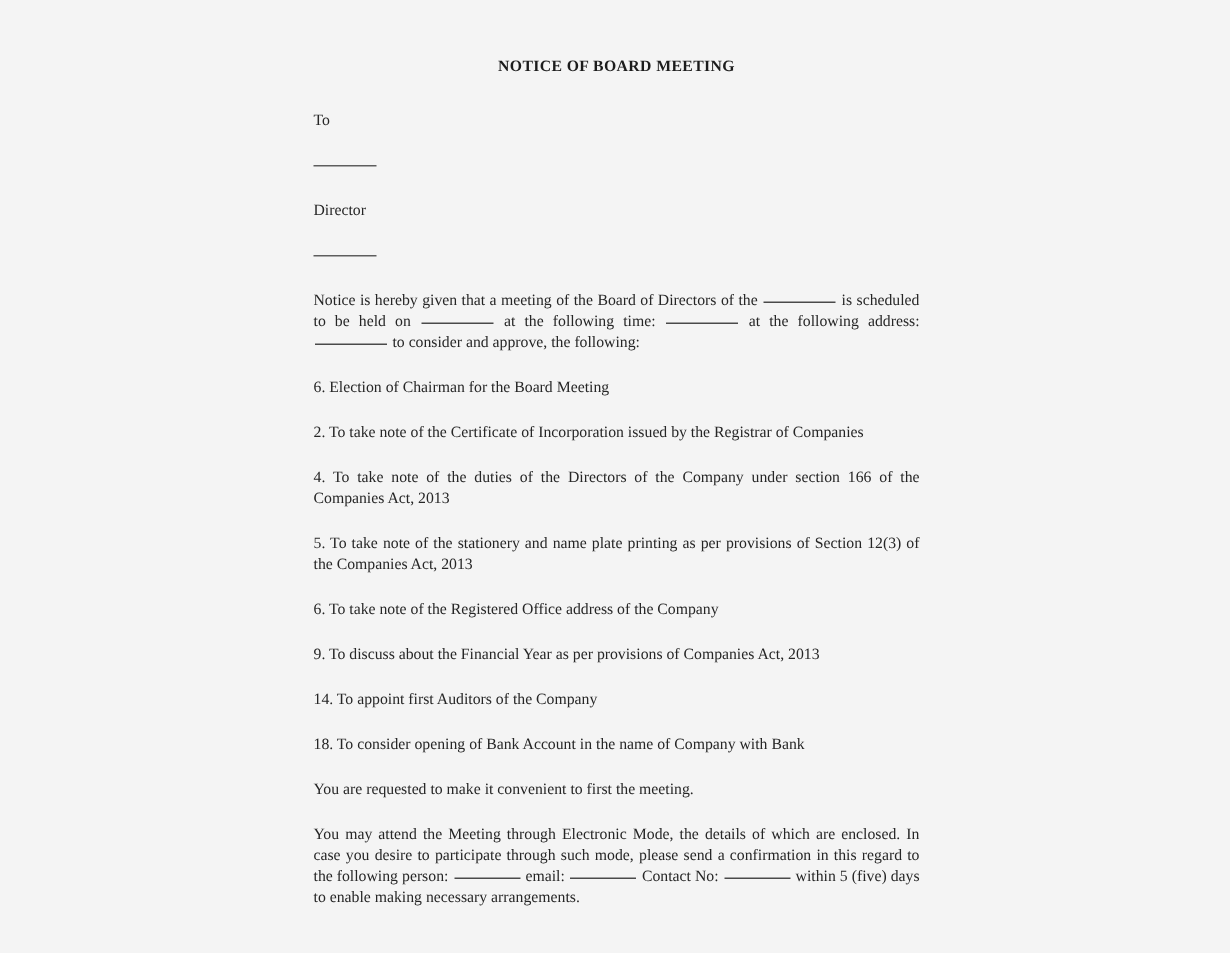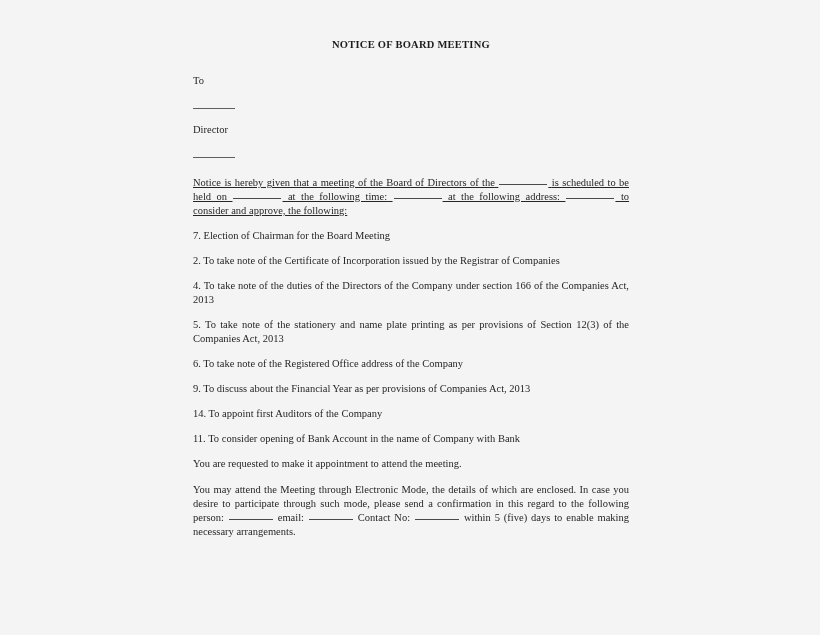--- a/index.html
+++ b/index.html
@@ -35,28 +35,28 @@
     letter-spacing: 0.25px;
     margin: 0;
     padding-top: 38px;
     padding-bottom: 0;
     line-height: 14px;
     color: #1c1c1c;
   }
   .blk {
     font-size: 10.5px;
     line-height: 14px;
-    margin: 0;
+    margin: 16px;
     color: #262626;
   }
   .sp-to      { margin-top: 22px; }
   .sp-rule    { margin-top: 13px; }
   .sp-dir     { margin-top: 8px; }
   .sp-rule2   { margin-top: 13px; }
-  .sp-intro   { margin-top: 12px; text-decoration: underline; }
+  .sp-intro   { margin-top: 12px; }
   .sp-item    { margin-top: 11px; }
   .sp-closing { margin-top: 11px; }
   .sp-final   { margin-top: 12px; }
 
   .justified {
     text-align: justify;
     text-justify: inter-word;
   }
   .rule-line {
     display: inline-block;
@@ -107,30 +107,30 @@
       <span class="fill"></span>
       <span>is scheduled to be held on</span>
       <span class="fill"></span>
       <span>at the following time:</span>
       <span class="fill"></span>
       <span>at the following address:</span>
       <span class="fill"></span>
       <span>to consider and approve, the following:</span>
     </div>
 
-    <div class="blk justified sp-item">7. Election of Chairman for the Board Meeting</div>
+    <div class="blk justified sp-item">6. Election of Chairman for the Board Meeting</div>
     <div class="blk justified sp-item">2. To take note of the Certificate of Incorporation issued by the Registrar of Companies</div>
     <div class="blk justified sp-item">4. To take note of the duties of the Directors of the Company under section 166 of the Companies Act, 2013</div>
     <div class="blk justified sp-item">5. To take note of the stationery and name plate printing as per provisions of Section 12(3) of the Companies Act, 2013</div>
     <div class="blk justified sp-item">6. To take note of the Registered Office address of the Company</div>
     <div class="blk justified sp-item">9. To discuss about the Financial Year as per provisions of Companies Act, 2013</div>
     <div class="blk justified sp-item">14. To appoint first Auditors of the Company</div>
-    <div class="blk justified sp-item">11. To consider opening of Bank Account in the name of Company with Bank</div>
+    <div class="blk justified sp-item">18. To consider opening of Bank Account in the name of Company with Bank</div>
 
-    <div class="blk justified sp-closing">You are requested to make it appointment to attend the meeting.</div>
+    <div class="blk justified sp-closing">You are requested to make it convenient to first the meeting.</div>
 
     <div class="blk justified sp-final">
       <span>You may attend the Meeting through Electronic Mode, the details of which are enclosed. In case you desire to participate through such mode, please send a confirmation in this regard to the following person:</span>
       <span class="fill-sm"></span>
       <span>email:</span>
       <span class="fill-sm"></span>
       <span>Contact No:</span>
       <span class="fill-sm"></span>
       <span>within 5 (five) days to enable making necessary arrangements.</span>
     </div>

